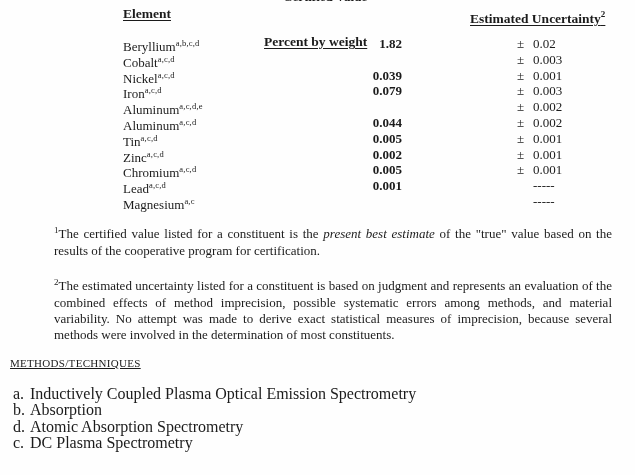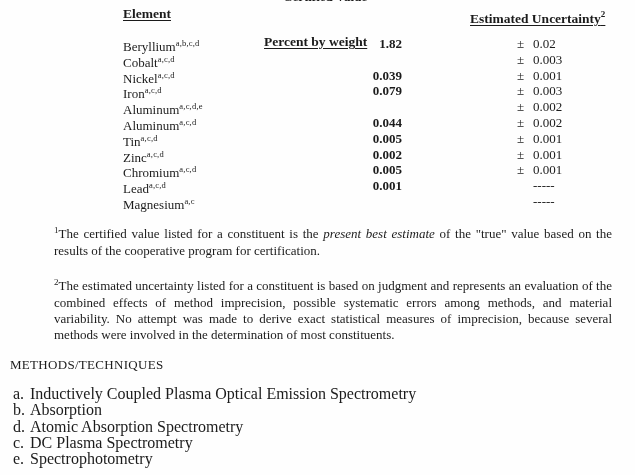--- a/index.html
+++ b/index.html
@@ -43,21 +43,21 @@
     font-size:13px;line-height:16.3px;
     text-align:justify;
   }
   .footnote sup{font-size:9px;}
   .fn1{top:222px;}
   .fn2{top:274px;}
 
   
   .methods-heading{
     position:absolute;left:10px;top:357px;
-    font-size:13px;letter-spacing:.3px;white-space:nowrap;
+    font-size:11px;letter-spacing:.3px;white-space:nowrap;text-decoration:underline;
   }
   .methods-list{position:absolute;left:13px;top:386px;font-size:16px;}
   .m-item{line-height:16.3px;white-space:nowrap;}
   .m-letter{display:inline-block;width:17px;}
 </style>
 </head>
 <body>
 
 <div class="page">
 
@@ -143,17 +143,16 @@
   <div class="methods-list">
 
       <div class="m-item"><span class="m-letter">a.</span><span>Inductively Coupled Plasma Optical Emission Spectrometry</span></div>
 
       <div class="m-item"><span class="m-letter">b.</span><span>Absorption</span></div>
 
       <div class="m-item"><span class="m-letter">d.</span><span>Atomic Absorption Spectrometry</span></div>
 
       <div class="m-item"><span class="m-letter">c.</span><span>DC Plasma Spectrometry</span></div>
 
-      <div class="m-item"><span class="m-letter">e.</span><span>Spectrophotometry</span></div>
 
   </div>
 
 </div>
 
 </body></html>

